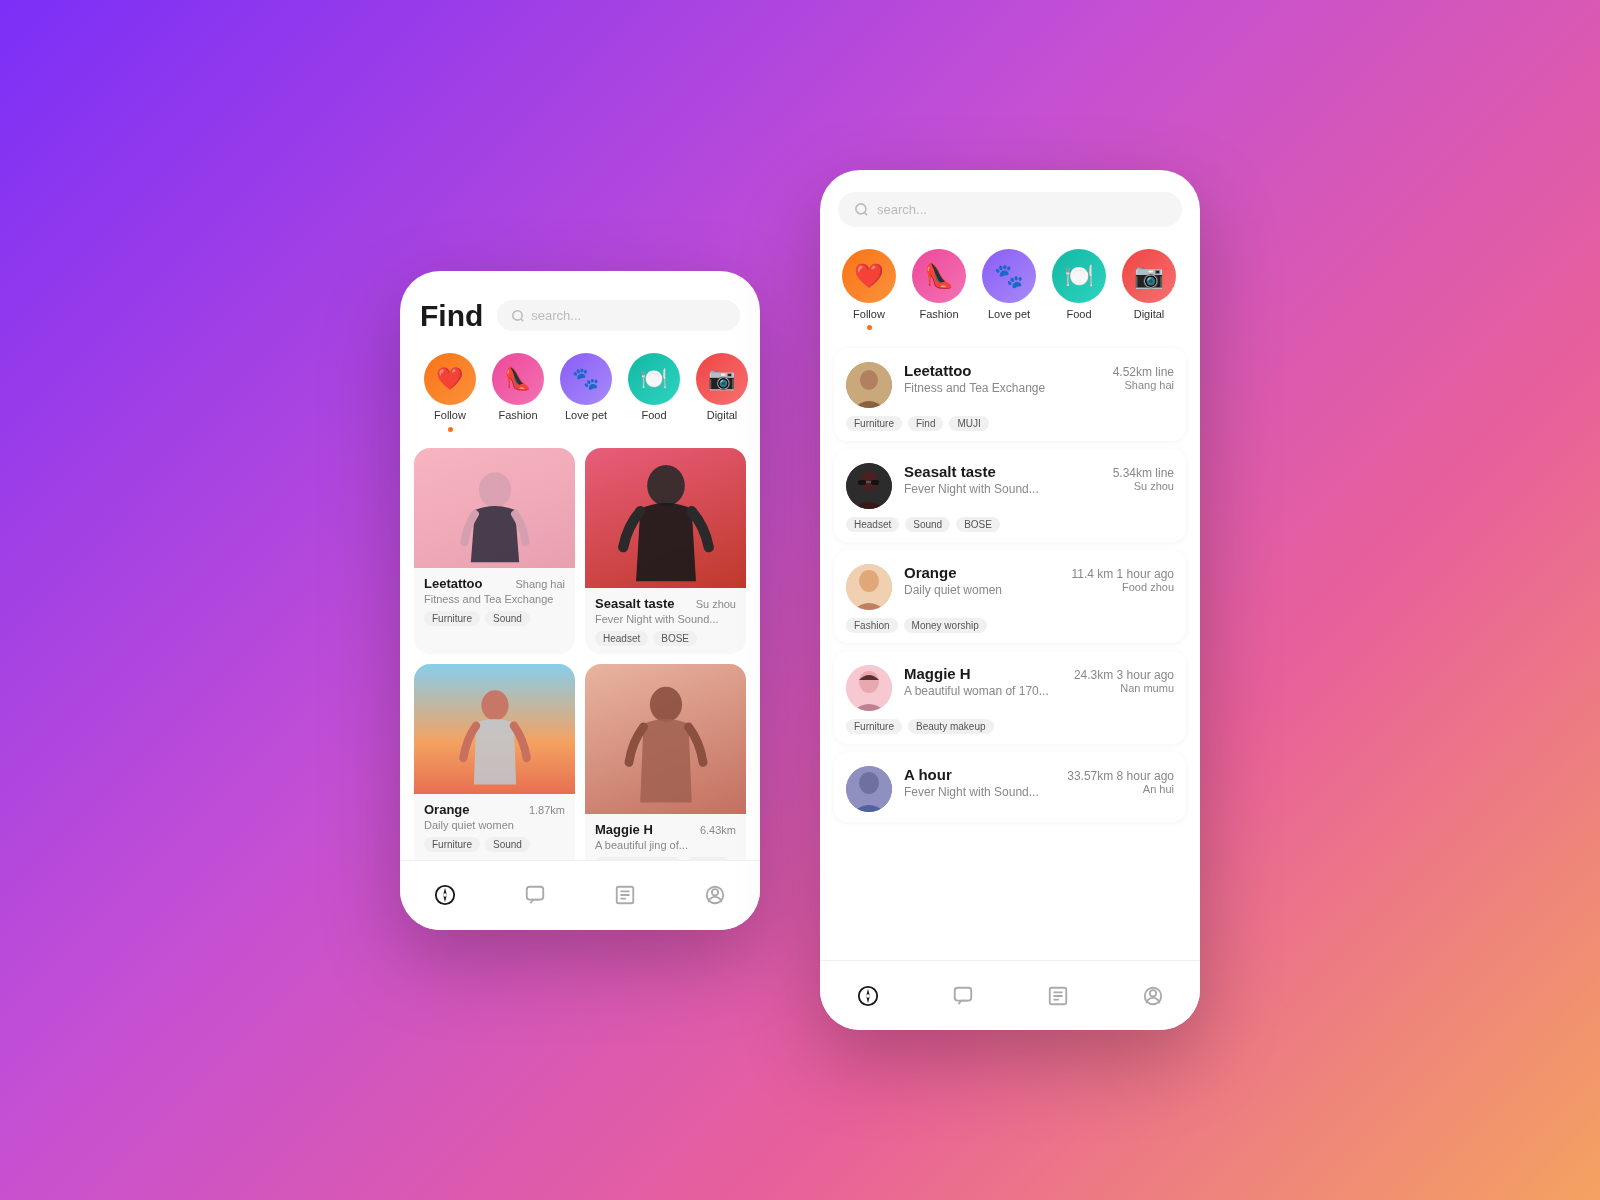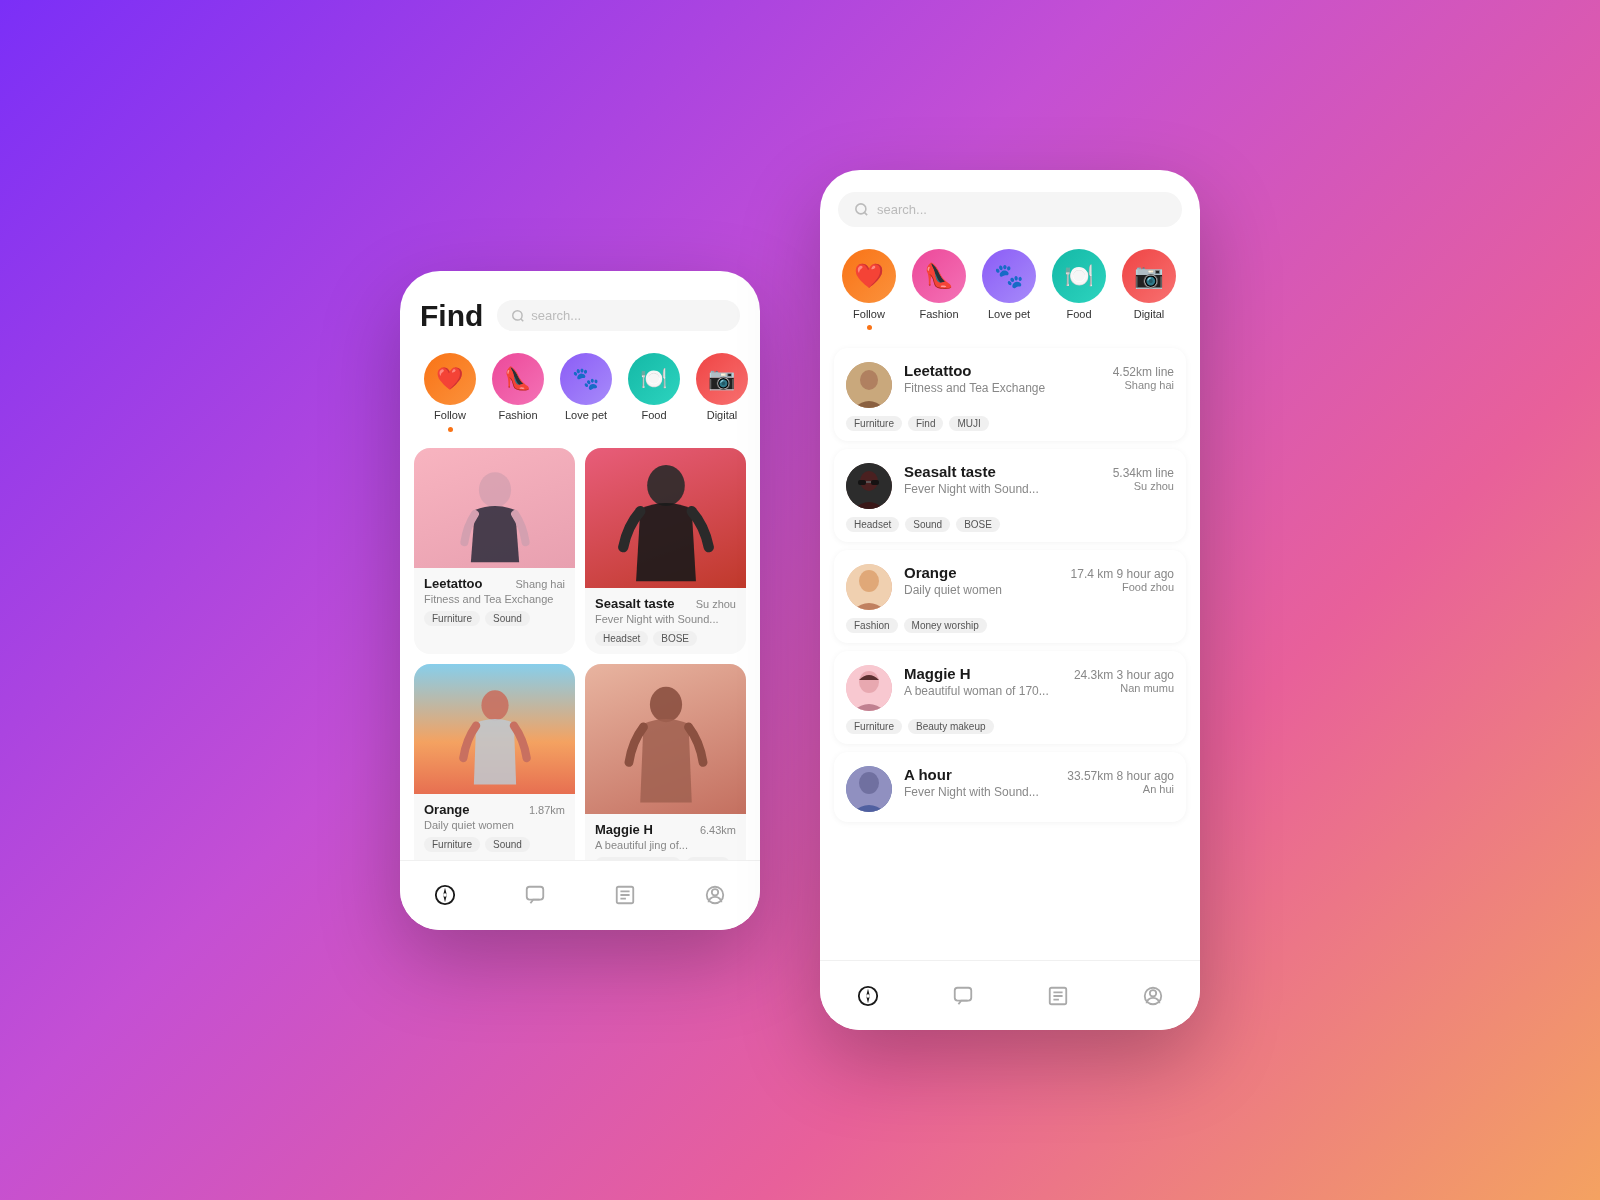--- a/index.html
+++ b/index.html
@@ -611,21 +611,21 @@
           <div class="avatar avatar-3">
             <svg viewBox="0 0 46 46" xmlns="http://www.w3.org/2000/svg">
               <circle cx="23" cy="23" r="23" fill="#f0d0b0"></circle>
               <ellipse cx="23" cy="17" rx="10" ry="11" fill="#e0a878"></ellipse>
               <path d="M7 46 Q23 32 39 46" fill="#c08060"></path>
             </svg>
           </div>
           <div class="user-info">
             <div class="user-name-row">
               <span class="user-name">Orange</span>
-              <span class="user-meta">17.4 km 9 hour ago</span>
+              <span class="user-meta">11.4 km 1 hour ago</span>
             </div>
             <div class="desc-row">
               <span class="user-desc">Daily quiet women</span>
               <span class="user-loc">Food zhou</span>
             </div>
           </div>
         </div>
         <div class="user-tags">
           <span class="tag">Fashion</span>
           <span class="tag">Money worship</span>

